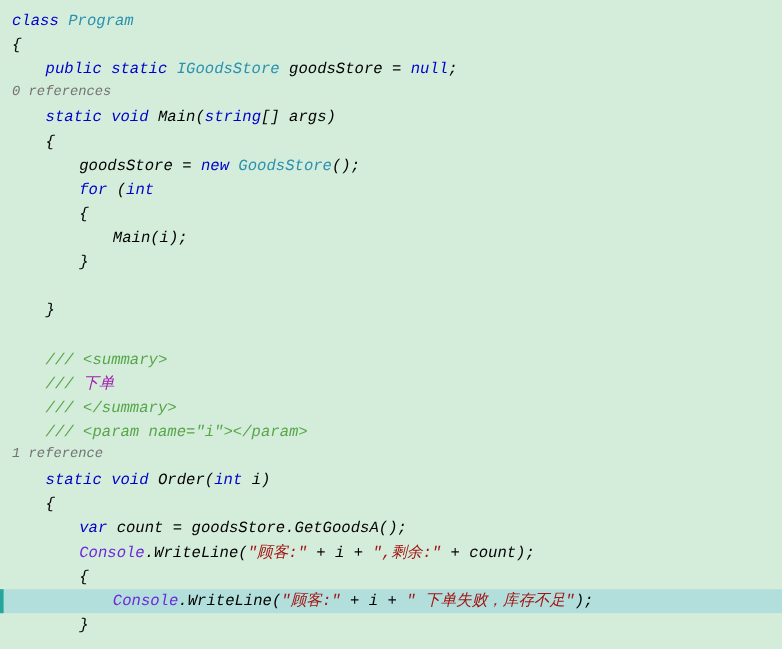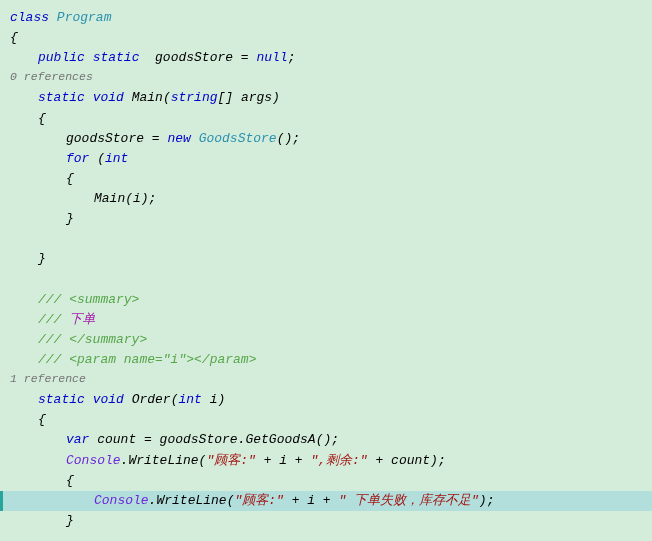--- a/index.html
+++ b/index.html
@@ -56,21 +56,21 @@
 
 <div class="code-editor">
 
   <div class="line">
     <span class="kw">class</span><span> </span><span class="class-name">Program</span>
   </div>
   <div class="line">
     <span class="brace">{</span>
   </div>
   <div class="line">
-    <span class="indent1"></span><span class="kw">public</span><span> </span><span class="kw-static">static</span><span> </span><span> goodsStore = </span><span class="kw">null</span><span>;</span>
+    <span class="indent1"></span><span class="kw">public</span><span> </span><span class="kw-static">static</span><span> </span><span class="class-name">IGoodsStore</span><span> goodsStore = </span><span class="kw">null</span><span>;</span>
   </div>
   <div class="line">
     <span class="ref-hint">0 references</span>
   </div>
   <div class="line">
     <span class="indent1"></span><span class="kw-static">static</span><span> </span><span class="kw">void</span><span> </span><span class="method">Main</span><span>(</span><span class="kw">string</span><span>[] args)</span>
   </div>
   <div class="line">
     <span class="indent1"></span><span class="brace">{</span>
   </div>

